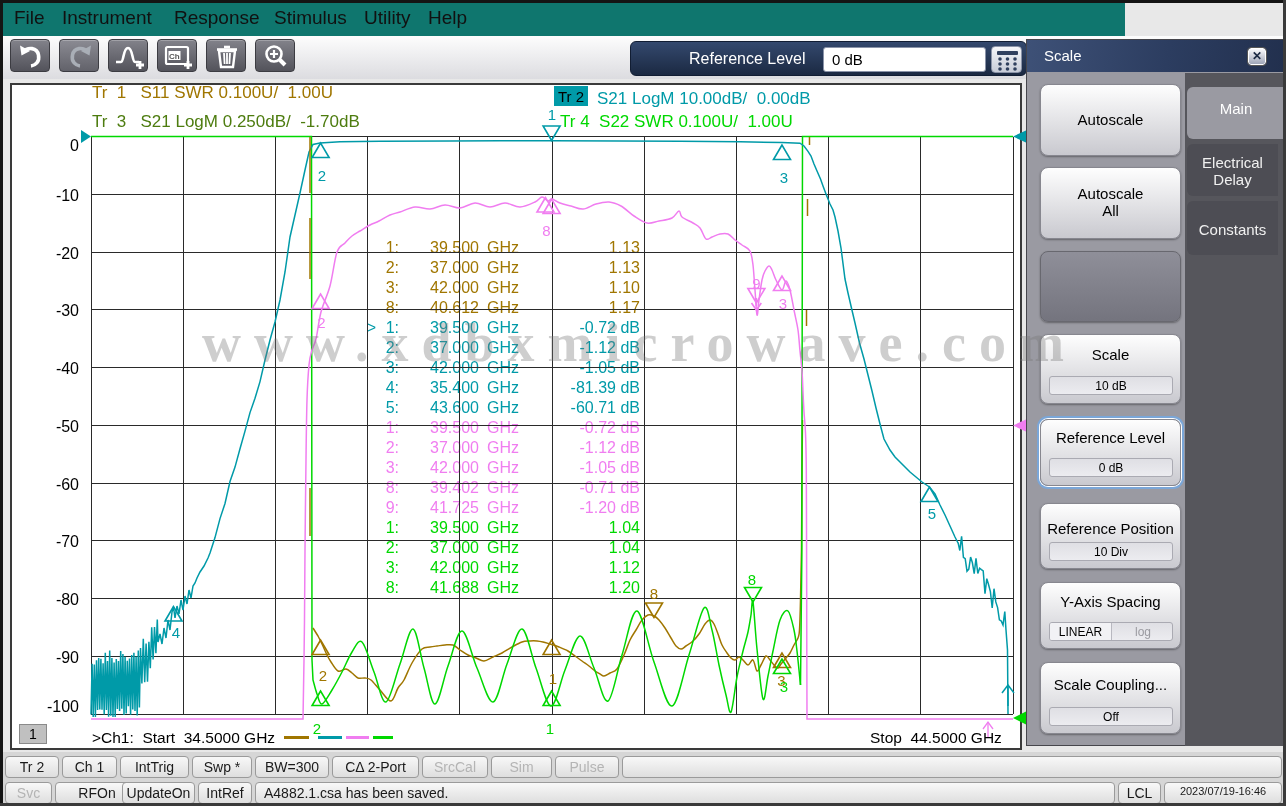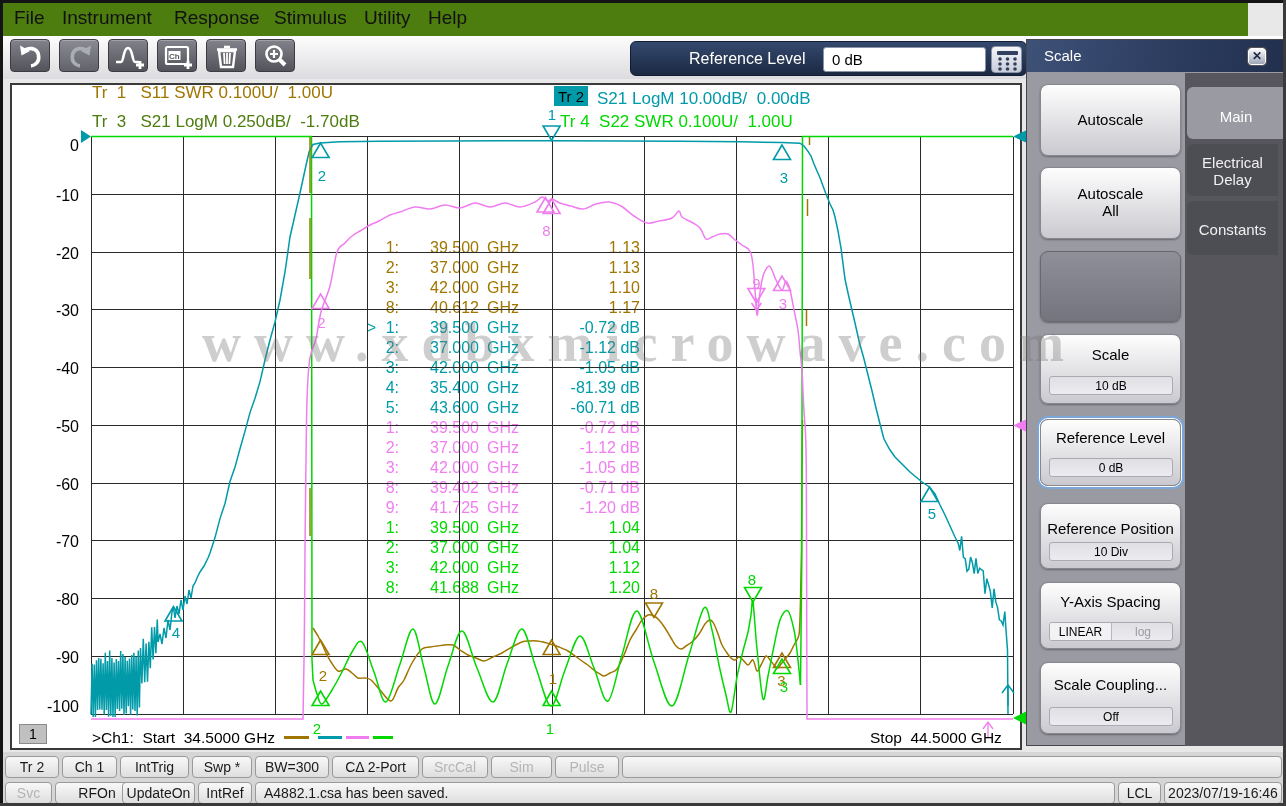--- a/index.html
+++ b/index.html
@@ -1,17 +1,17 @@
 <!DOCTYPE html>
 <html><head><meta charset="utf-8"><style>
 *{margin:0;padding:0;box-sizing:border-box}
 body{width:1286px;height:806px;position:relative;font-family:"Liberation Sans",sans-serif;background:#e8e8e8;overflow:hidden}
 .abs{position:absolute}
 
-#menubar{left:0;top:0;width:1248px;height:36px;background:#4d7c0f}
+#menubar{left:0;top:0;width:1125px;height:36px;background:#0f766e}
 #menubar span{position:absolute;top:7px;font-size:19px;color:#111}
 
 #toolbar{left:0;top:36px;width:1286px;height:43px;background:linear-gradient(#fdfdfd,#dcdce0)}
 .tbtn{position:absolute;top:3px;width:40px;height:33px;border-radius:4px;background:linear-gradient(#82828a,#53535b);border:1px solid #3c3c42;box-shadow:inset 0 1px 0 rgba(255,255,255,.25)}
 #refbar{position:absolute;left:630px;top:5px;width:397px;height:35px;background:linear-gradient(#34496e,#1b2942);border-radius:6px;border:1px solid #111d33}
 #refbar .rl{position:absolute;left:58px;top:8px;color:#fff;font-size:16px}
 #refinput{position:absolute;left:192px;top:5px;width:163px;height:25px;background:#fff;border-radius:3px;border:1px solid #8a93a8;font-size:15px;color:#000;padding:3px 0 0 8px}
 #keypad{position:absolute;left:360px;top:4px;width:31px;height:27px;border-radius:4px;background:linear-gradient(#f5f6f9,#c7ccd8);border:1px solid #8a93a8}
 
 #chart{left:10px;top:83px;width:1012px;height:667px;background:#fff;outline:2px solid #3a3a3a;outline-offset:-2px}
@@ -314,21 +314,21 @@
       <div class="sub" style="top:44px">Off</div>
     </div>
 <div class="pbtn" style="top:542px;height:67px">
       <div style="margin-top:10px">Y-Axis Spacing</div>
   <div class="sub" style="top:39px;padding:0;overflow:hidden">
         <div style="position:absolute;left:0;top:0;width:62px;height:19px;background:#f2f2f5;border-right:1px solid #b8b8c0;padding-top:2px;color:#000">LINEAR</div>
         <div style="position:absolute;left:63px;top:0;width:60px;height:19px;padding-top:2px;color:#9a9aa0">log</div>
       </div>
     </div>
 <div id="tabcol"></div>
-<div class="tab" id="tabmain" style="top:47px;height:52px;padding-top:21px;left:160px">Main</div>
+<div class="tab" id="tabmain" style="top:47px;height:52px;padding-top:13px;left:160px">Main</div>
 <div class="tab" style="top:104px;height:52px;padding-top:10px;left:160px">Electrical<br>Delay</div>
 <div class="tab" style="top:161px;height:54px;padding-top:20px;left:160px">Constants</div>
 </div>
 <div class="abs" id="sr1">
 <div class="sbtn" style="left:5px;width:54px">Tr 2</div>
 <div class="sbtn" style="left:62px;width:55px">Ch 1</div>
 <div class="sbtn" style="left:120px;width:69px">IntTrig</div>
 <div class="sbtn" style="left:192px;width:60px">Swp *</div>
 <div class="sbtn" style="left:255px;width:74px">BW=300</div>
 <div class="sbtn" style="left:332px;width:87px">CΔ 2-Port</div>
@@ -337,18 +337,18 @@
 <div class="sbtn dis" style="left:555px;width:64px">Pulse</div>
 <div class="sbtn" style="left:622px;width:660px"></div>
 </div>
 <div class="abs" id="sr2">
 <div class="sbtn dis" style="left:5px;width:47px;top:2px">Svc</div>
 <div class="sbtn" style="left:55px;width:84px;top:2px">RFOn</div>
 <div class="sbtn" style="left:122px;width:73px;top:2px">UpdateOn</div>
 <div class="sbtn" style="left:198px;width:54px;top:2px">IntRef</div>
 <div class="sbtn" style="left:255px;width:860px;top:2px;text-align:left;padding-left:8px">A4882.1.csa has been saved.</div>
 <div class="sbtn" style="left:1118px;width:43px;top:2px">LCL</div>
-<div class="sbtn" style="left:1164px;width:118px;top:2px;font-size:14px">2023/07/19-16:46</div>
+<div class="sbtn" style="left:1164px;width:118px;top:2px;font-size:11px">2023/07/19-16:46</div>
 </div>
 <div id="wm">www.xdbxmicrowave.com</div>
 <div class="abs" style="left:0;top:0;width:1286px;height:3px;background:#141414;z-index:60"></div>
 <div class="abs" style="left:0;top:0;width:3px;height:806px;background:#141414;z-index:60"></div>
 <div class="abs" style="left:1283px;top:0;width:3px;height:806px;background:#3a3a3a;z-index:60"></div>
 <div class="abs" style="left:0;top:803px;width:1286px;height:3px;background:#3a3a3a;z-index:60"></div>
 </body></html>

